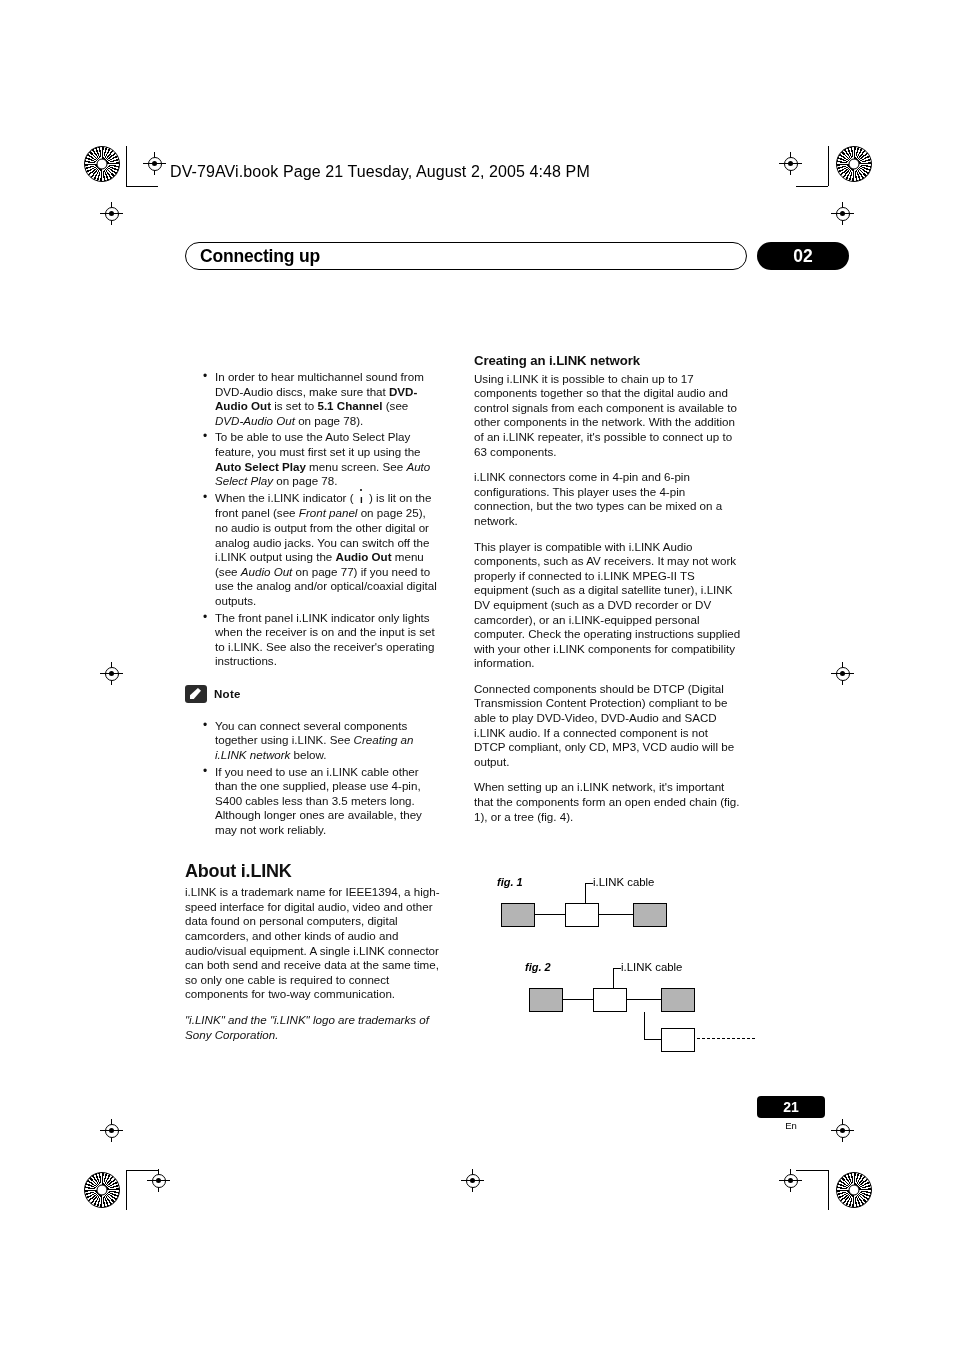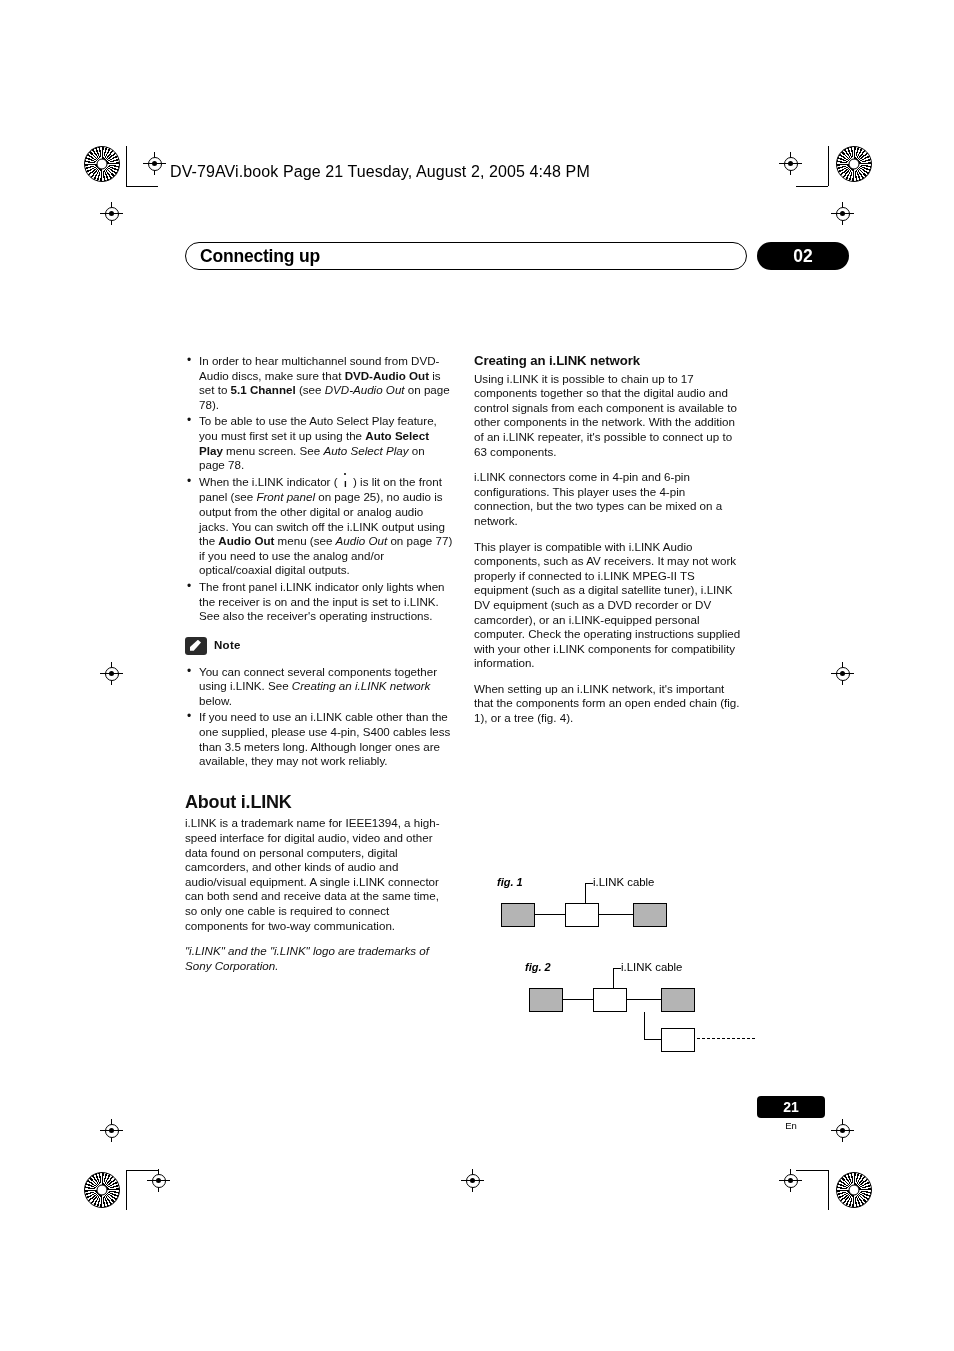--- a/index.html
+++ b/index.html
@@ -116,21 +116,21 @@
   
   .col {
     position: absolute;
     font-size: 11.6px;
     line-height: 14.6px;
     color: #101010;
   }
   .col-left  { left: 185px; top: 354px; width: 268px; }
   .col-right { left: 474px; top: 354px; width: 268px; }
 
-  .bullet-list { margin: 0; padding: 0; list-style: none; }
+  .bullet-list { margin: 16px; padding: 0; list-style: none; }
   .bullet-list li {
     position: relative;
     padding-left: 14px;
     margin-bottom: 2px;
   }
   .bullet-list li::before {
     content: "•";
     position: absolute;
     left: 2px;
     top: -1px;
@@ -324,20 +324,21 @@
   <h2 class="section">About i.LINK</h2>
   <p class="para">i.LINK is a trademark name for IEEE1394, a high-speed interface for digital audio, video and other data found on personal computers, digital camcorders, and other kinds of audio and audio/visual equipment. A single i.LINK connector can both send and receive data at the same time, so only one cable is required to connect components for two-way communication.</p>
   <p class="trademark">"i.LINK" and the "i.LINK" logo are trademarks of Sony Corporation.</p>
 </div>
 
 <div class="col col-right">
   <h3 class="subsection">Creating an i.LINK network</h3>
   <p class="para">Using i.LINK it is possible to chain up to 17 components together so that the digital audio and control signals from each component is available to other components in the network. With the addition of an i.LINK repeater, it's possible to connect up to 63 components.</p>
   <p class="para">i.LINK connectors come in 4-pin and 6-pin configurations. This player uses the 4-pin connection, but the two types can be mixed on a network.</p>
   <p class="para">This player is compatible with i.LINK Audio components, such as AV receivers. It may not work properly if connected to i.LINK MPEG-II TS equipment (such as a digital satellite tuner), i.LINK DV equipment (such as a DVD recorder or DV camcorder), or an i.LINK-equipped personal computer. Check the operating instructions supplied with your other i.LINK components for compatibility information.</p>
+  <p class="para">Connected components should be DTCP (Digital Transmission Content Protection) compliant to be able to play DVD-Video, DVD-Audio and SACD i.LINK audio. If a connected component is not DTCP compliant, only CD, MP3, VCD audio will be output.</p>
   <p class="para">When setting up an i.LINK network, it's important that the components form an open ended chain (fig. 1), or a tree (fig. 4).</p>
 </div>
 
 <div class="fig-block" style="left:497px; top:876px; width:250px; height:70px;">
   <div class="fig-label" style="position:absolute; left:0; top:0;">fig. 1</div>
   <div class="fig-cap" style="position:absolute; left:96px; top:0;">i.LINK cable</div>
 
   <div class="conn" style="left:88px; top:7px; width:1px; height:22px;"></div>
   <div class="conn" style="left:88px; top:7px; width:8px; height:1px;"></div>
 

